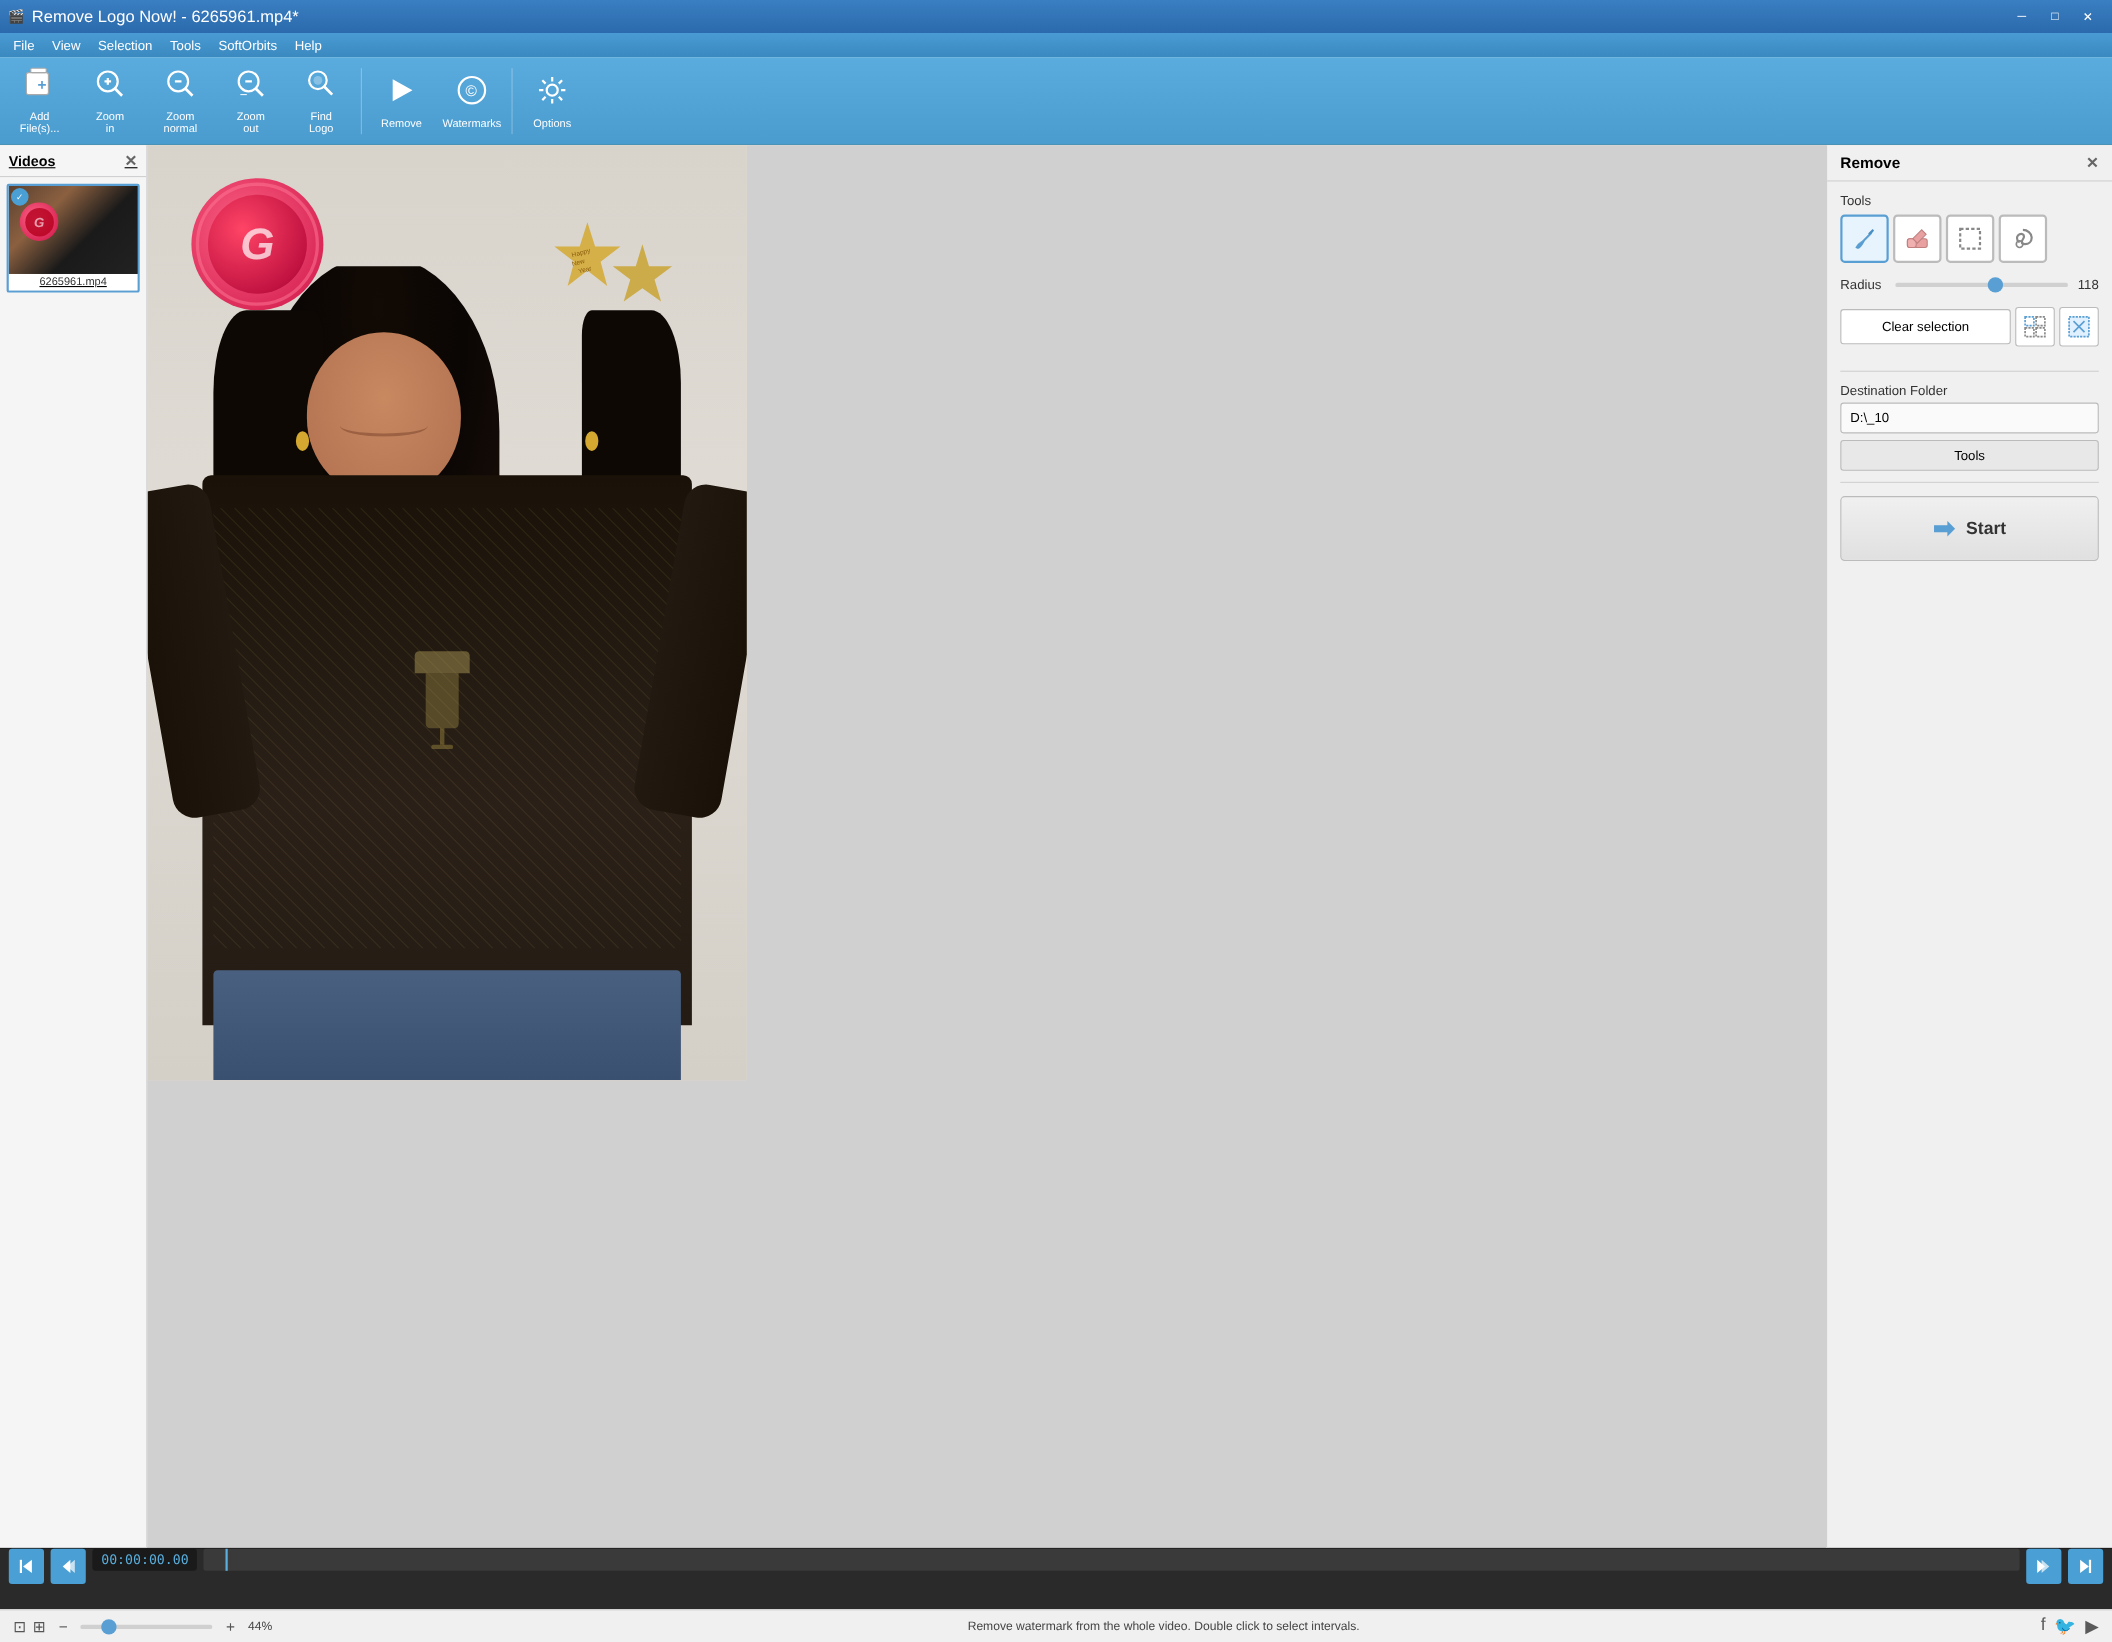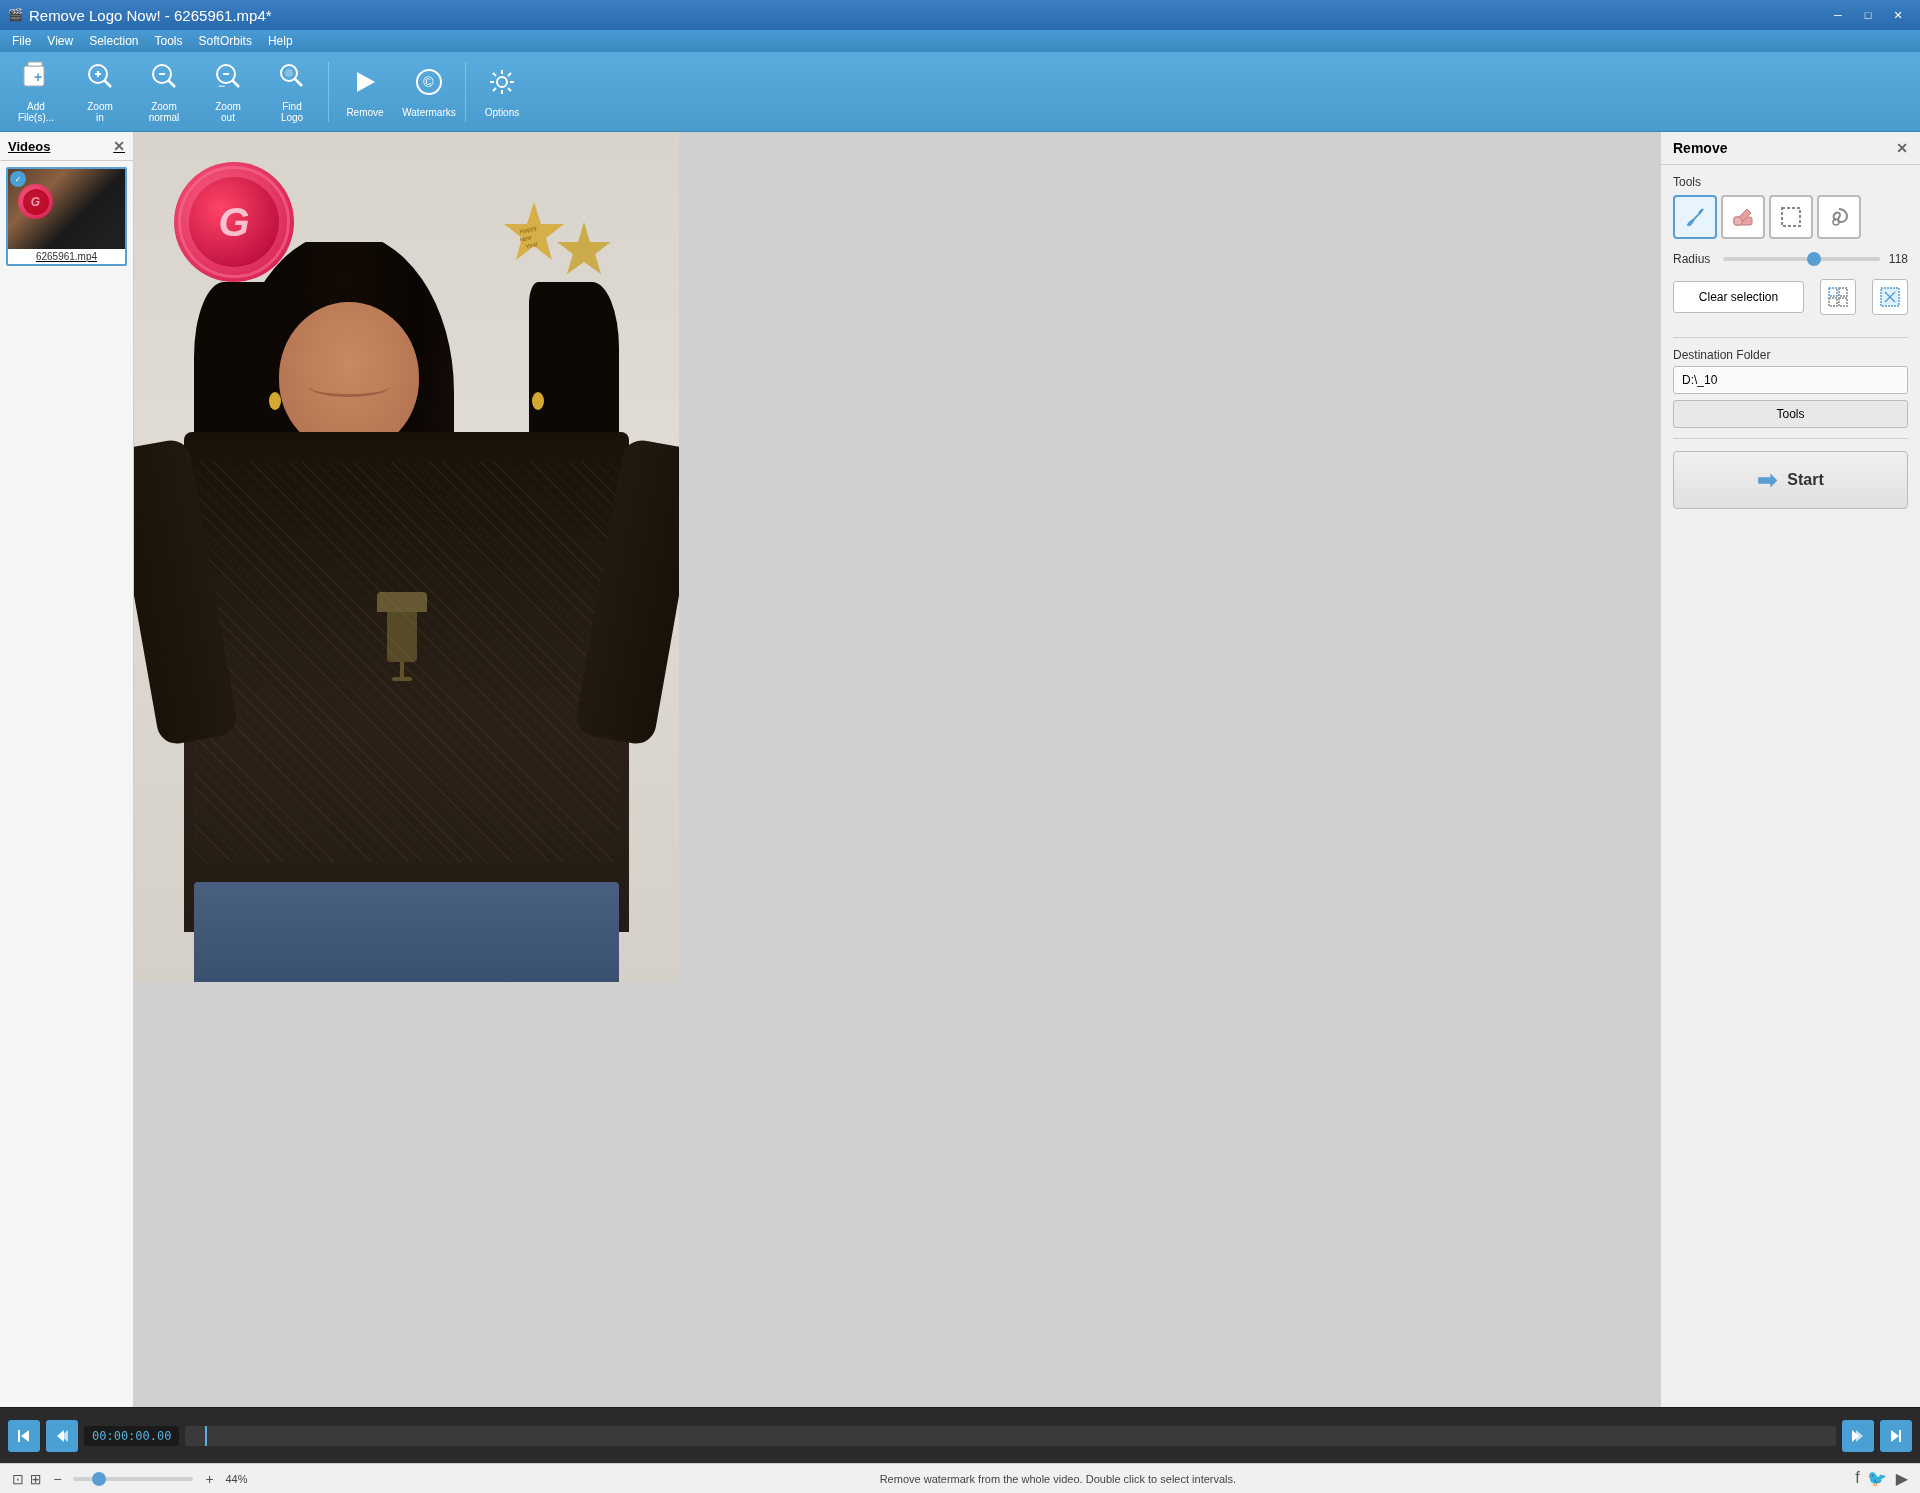--- a/index.html
+++ b/index.html
@@ -206,21 +206,21 @@
       background: #e8f4fd;
     }
     .radius-label { font-size: 12px; color: #333; min-width: 50px; }
     .slider-container { flex: 1; position: relative; height: 20px; display: flex; align-items: center; }
     .radius-value { font-size: 12px; color: #333; min-width: 28px; text-align: right; }
 
     
     .clear-sel-row {
       display: flex;
       align-items: center;
-      gap: 16px;
+      gap: 4px;
       margin-bottom: 12px;
     }
     .clear-sel-btn {
       flex: 1;
       padding: 8px 12px;
       background: white;
       border: 1px solid #bbb;
       border-radius: 3px;
       cursor: pointer;
       font-size: 12px;
@@ -277,21 +277,21 @@
       gap: 10px;
       color: #333;
     }
     .start-arrow { color: #5a9fd4; font-size: 24px; }
 
     
     #timeline {
       height: 56px;
       background: #2a2a2a;
       display: flex;
-      align-items: center;
+      align-items: flex-start;
       padding: 0 8px;
       gap: 6px;
       border-top: 1px solid #1a1a1a;
     }
     .tl-btn {
       width: 32px;
       height: 32px;
       background: #4a9fd4;
       border: none;
       border-radius: 3px;

